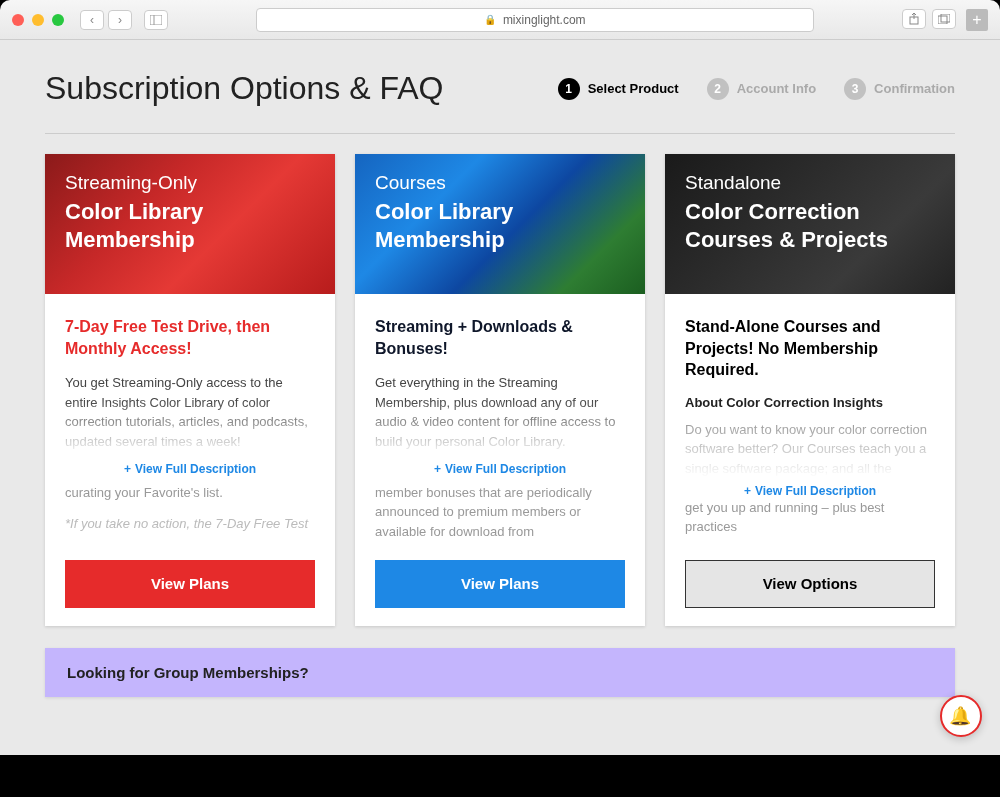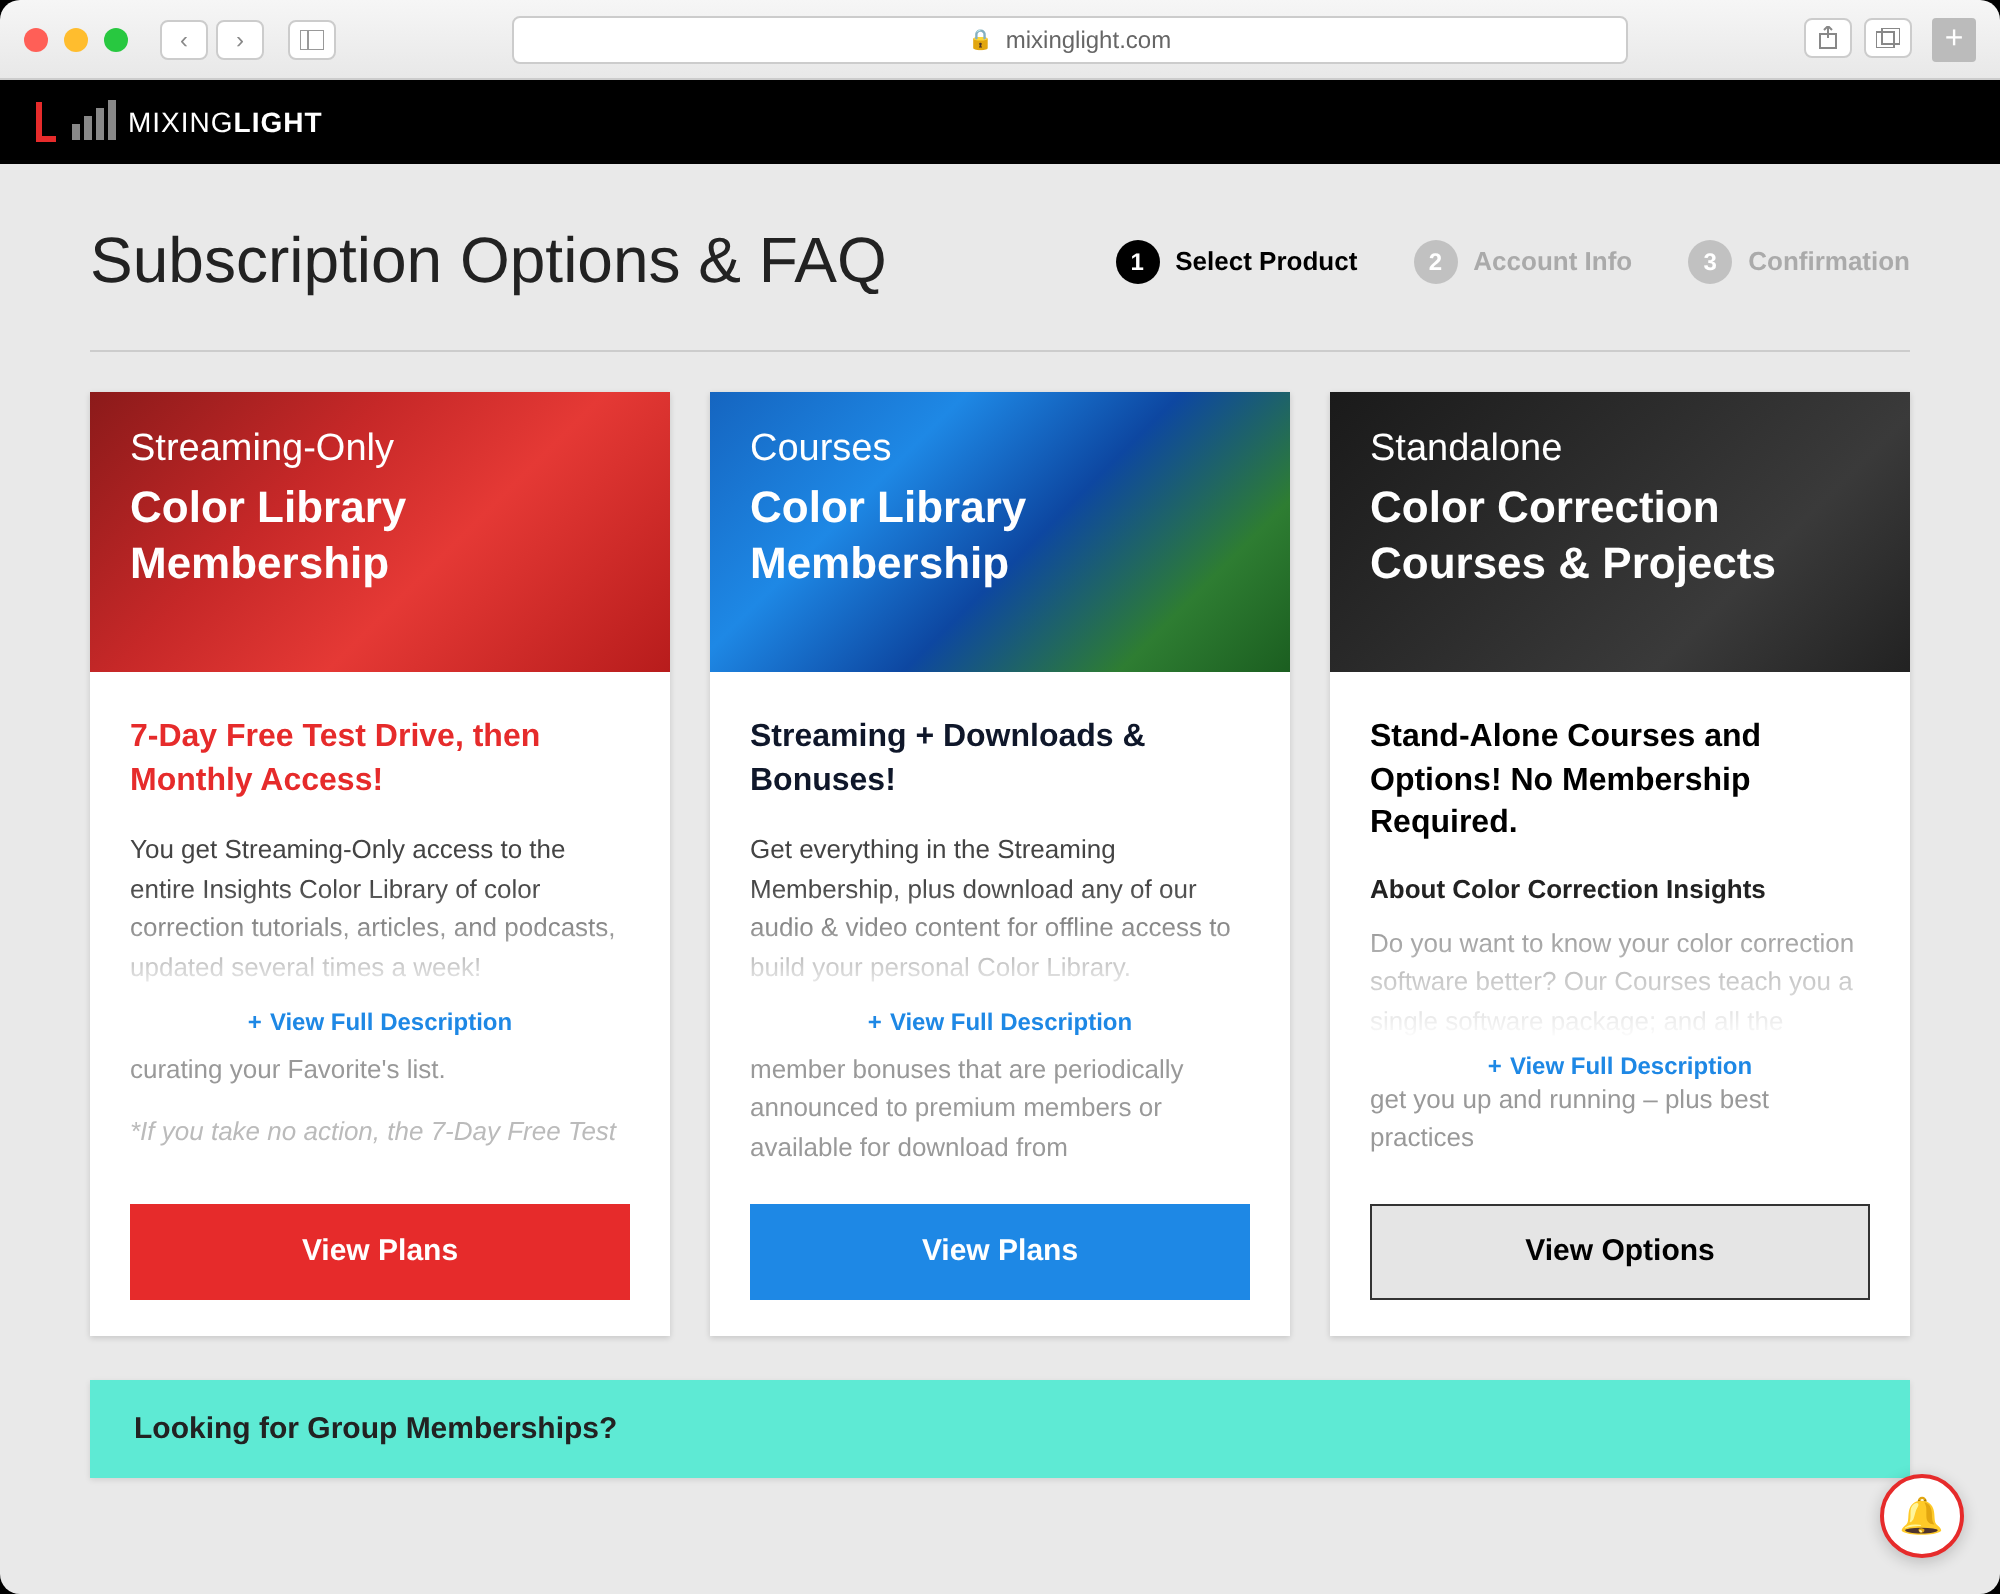--- a/index.html
+++ b/index.html
@@ -58,21 +58,21 @@
 .card-text.fadeout { color: #bbb; font-style: italic; }
 .fade-overlay { position: absolute; left: 0; right: 0; bottom: 58px; height: 80px; background: linear-gradient(rgba(255,255,255,0),#fff 70%); pointer-events: none; display:flex; align-items:flex-end; justify-content:center; padding-bottom: 4px;}
 .view-full { color: #1e88e5; font-size: 12px; font-weight: 600; display: flex; align-items: center; gap: 4px; position: relative; z-index: 2; }
 .plus-ic { font-weight: 700; }
 .card-cta { margin-top: auto; height: 48px; display: flex; align-items: center; justify-content: center; font-size: 15px; font-weight: 700; border-radius: 0; color: #fff; }
 .cta-red { background: #e62b2b; }
 .cta-blue { background: #1e88e5; }
 .cta-outline { background: #e5e5e5; color: #000; border: 1.5px solid #333; }
 .desc-area { height: 165px; overflow: hidden; position: relative; }
 
-.group-strip { margin-top: 22px; background: #5eead4; padding: 16px 22px; box-shadow: 0 1px 3px rgba(0,0,0,.1); display:flex; justify-content:space-between; align-items:center;}
+.group-strip { margin-top: 22px; background: #c4b5fd; padding: 16px 22px; box-shadow: 0 1px 3px rgba(0,0,0,.1); display:flex; justify-content:space-between; align-items:center;}
 .group-text{font-weight:700;font-size:15px;color:#222;}
 
 .notif-badge { position: absolute; bottom: 18px; right: 18px; width: 42px; height: 42px; border-radius: 50%; background: #fff; border: 2px solid #e62b2b; display:flex;align-items:center;justify-content:center; box-shadow: 0 2px 8px rgba(0,0,0,.2);}
 .bell { color: #e62b2b; font-size: 18px;}
 </style>
 </head>
 <body>
 
 <div class="browser-frame">
   <div class="browser-chrome">
@@ -106,32 +106,20 @@
       <div class="top-icon">
         <svg width="12" height="10">
             <rect x="0" y="2" width="9" height="8" fill="none" stroke="#888" stroke-width="1"></rect>
             <rect x="3" y="0" width="9" height="8" fill="none" stroke="#888" stroke-width="1"></rect>
           </svg>
       </div>
       <div class="new-tab">+</div>
     </div>
   </div>
 
-  <div class="black-strip">
-    <div class="logo">
-      <div class="logo-l"></div>
-      <div class="logo-bars">
-        <div class="logo-bar b1"></div>
-          <div class="logo-bar b2"></div>
-          <div class="logo-bar b3"></div>
-          <div class="logo-bar b4"></div>
-      </div>
-      <span class="logo-text"><span>MIXING</span><b>LIGHT</b></span>
-    </div>
-  </div>
 
   <div class="page-body">
     <div class="page-header">
       <h1 class="page-title">Subscription Options &amp; FAQ</h1>
       <div class="steps">
         <div class="step active">
           <div class="step-num">1</div>
           <div class="step-label">Select Product</div>
         </div>
         <div class="step">
@@ -189,21 +177,21 @@
           <div class="card-cta cta-blue">View Plans</div>
         </div>
       </div>
 
       <div class="card">
         <div class="card-header ch-dark">
           <div class="card-pretitle">Standalone</div>
           <div class="card-title">Color Correction Courses &amp; Projects</div>
         </div>
         <div class="card-body">
-          <div class="card-lead lead-black">Stand-Alone Courses and Options! No Membership Required.</div>
+          <div class="card-lead lead-black">Stand-Alone Courses and Projects! No Membership Required.</div>
           <div class="desc-area">
             <div class="card-subhead">About Color Correction Insights</div>
             <p class="card-text fade">Do you want to know your color correction software better? Our Courses teach you a single software package; and all the buttons, tools, preferences and widgets to get you up and running – plus best practices</p>
             <div class="fade-overlay">
               <a class="view-full">
                   <span class="plus-ic">+</span>
                   <span>View Full Description</span>
                 </a>
             </div>
           </div>

